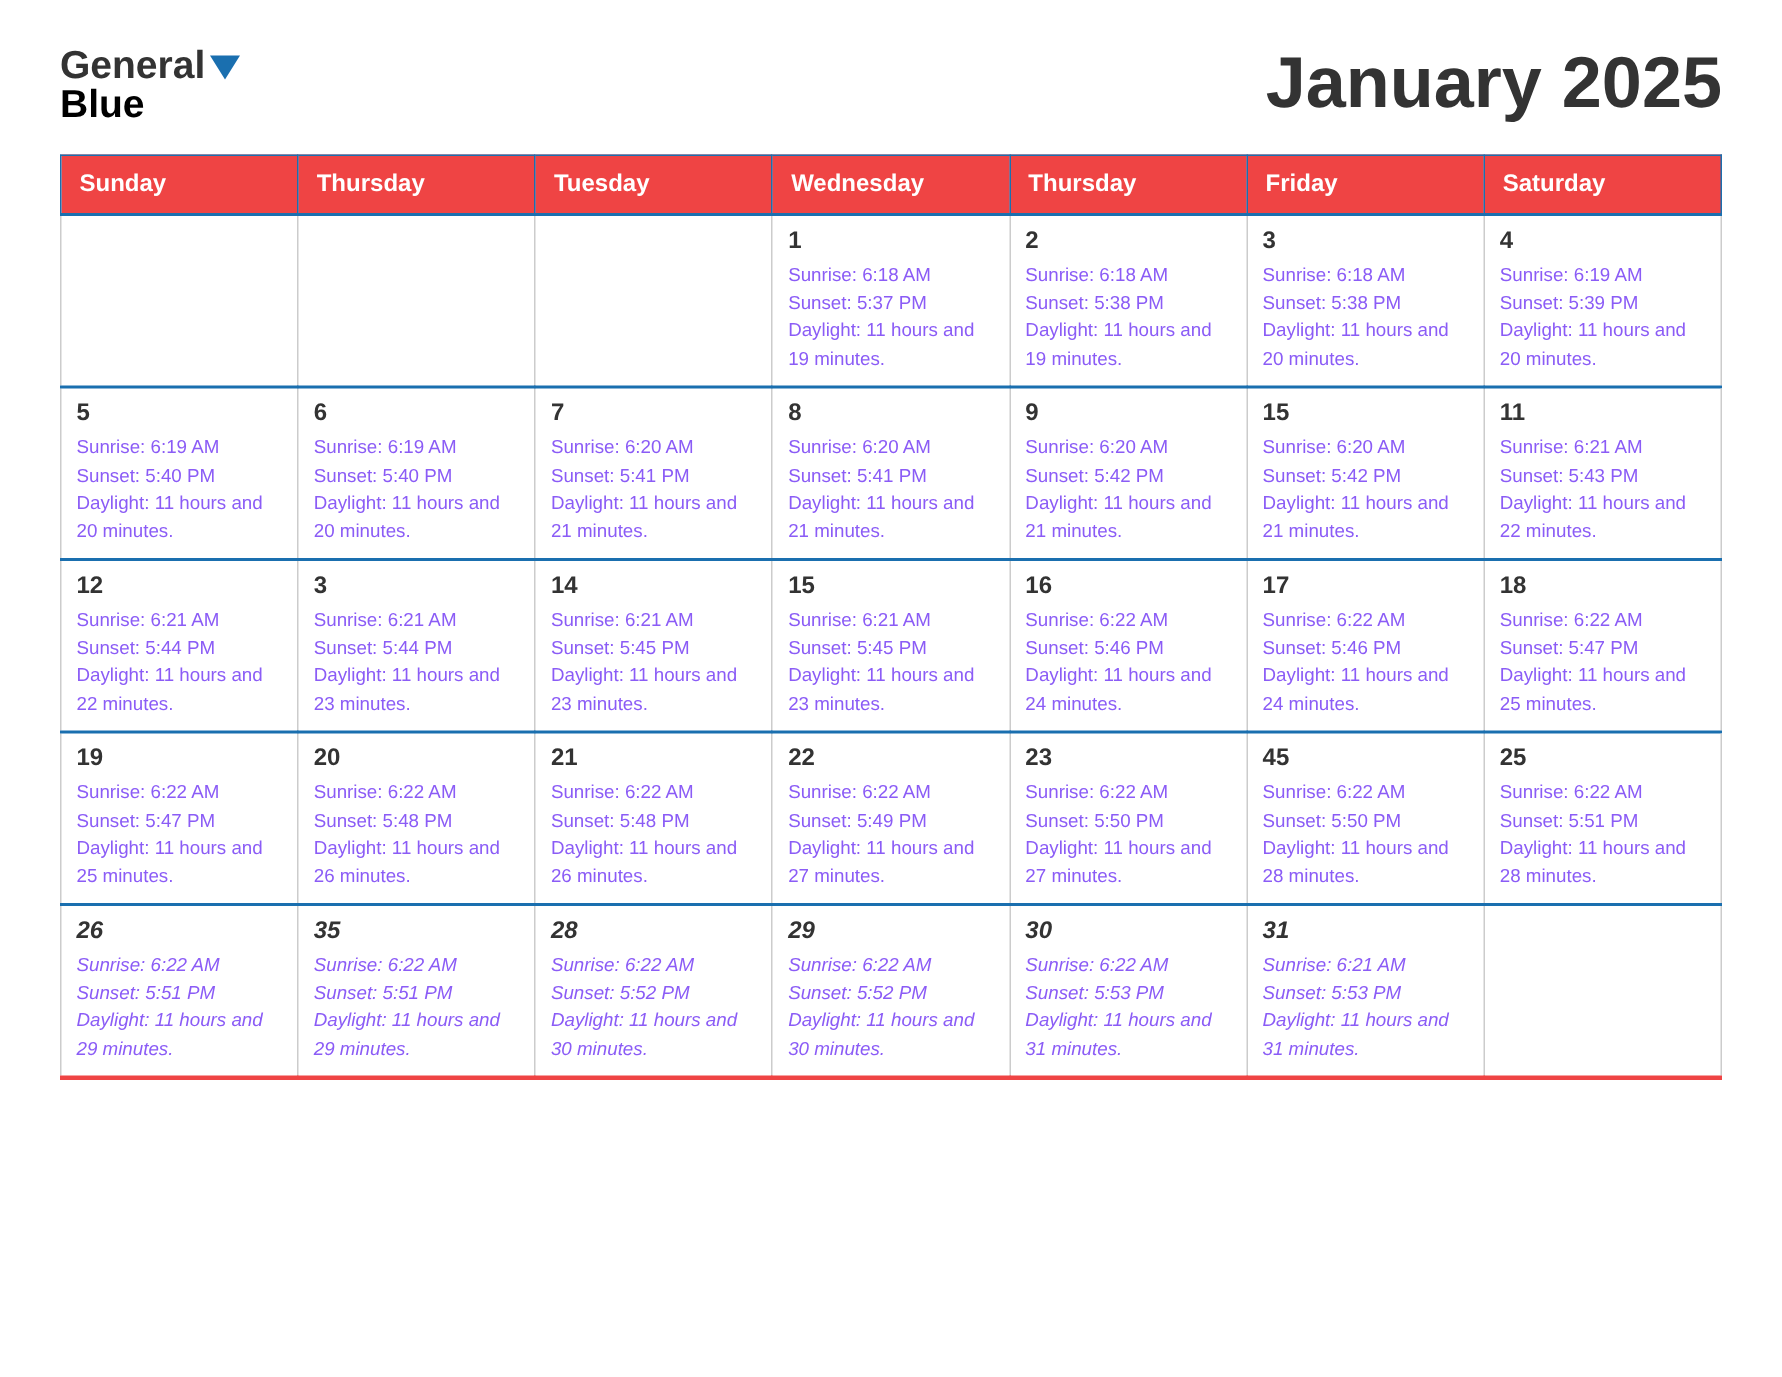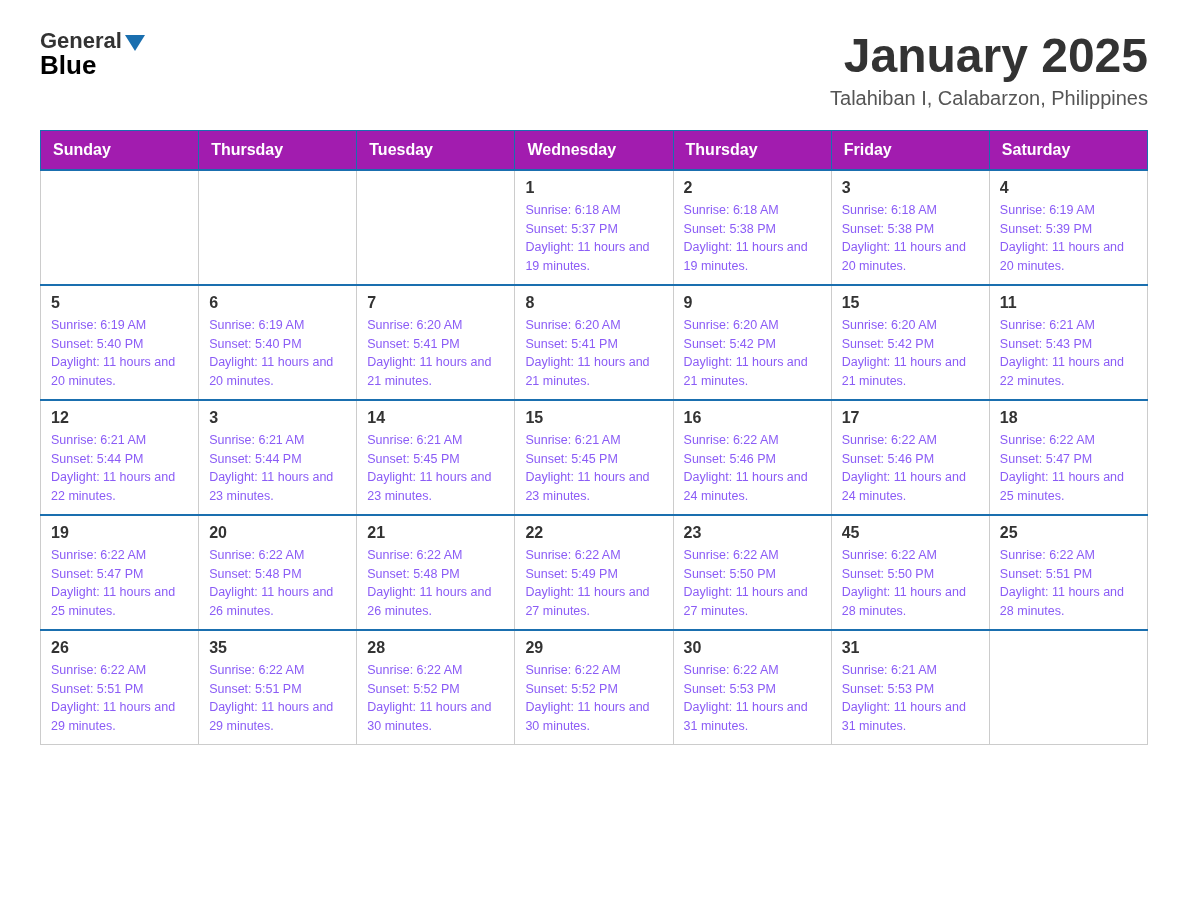--- a/index.html
+++ b/index.html
@@ -15,50 +15,50 @@
       justify-content: space-between;
       align-items: flex-start;
       margin-bottom: 20px;
     }
     .logo {
       display: flex;
       align-items: center;
       gap: 4px;
     }
     .logo-text-general {
-      font-size: 22px;
+      font-size: 26px;
       font-weight: bold;
       color: #333;
     }
     .logo-text-blue {
       font-size: 26px;
       font-weight: bold;
       color: #000000;
     }
     .title-block {
-      text-align: right;
+      text-align: center;
     }
     .month-title {
       font-size: 48px;
       font-weight: bold;
       color: #333;
       line-height: 1.1;
     }
     .location-title {
       font-size: 20px;
       color: #555;
       margin-top: 4px;
     }
     .calendar {
       width: 100%;
       border-collapse: collapse;
       border: 1px solid #ccc;
     }
     .calendar th {
-      background-color: #a21caf;
+      background-color: #ef4444;
       color: #fff;
       font-size: 16px;
       font-weight: bold;
       padding: 10px 12px;
       text-align: left;
       border: 1px solid #1a6faf;
     }
     .calendar td {
       vertical-align: top;
       padding: 8px 10px;
@@ -77,21 +77,22 @@
     }
     .day-info {
       font-size: 12.5px;
       color: #8b5cf6;
       line-height: 1.5;
     }
     .calendar tr {
       border-bottom: 2px solid #1a6faf;
     }
     .calendar tbody tr:last-child {
-      border-bottom: 1px solid #ef4444;
+      border-bottom: 3px solid #ef4444;
+      font-style: italic;
     }
     .empty-cell {
       background: #fff;
     }
   </style>
 </head>
 <body>
 
 <div class="header">
   <div class="logo">
@@ -102,21 +103,20 @@
           <div style="width:0; height:0; border-left:10px solid transparent; border-right:10px solid transparent; border-top:16px solid #1a6faf;"></div>
         </div>
       </div>
       <div>
         <span class="logo-text-blue">Blue</span>
       </div>
     </div>
   </div>
   <div class="title-block">
     <div class="month-title">January 2025</div>
-    <div class="location-title">Talahiban I, Calabarzon, Philippines</div>
   </div>
 </div>
 
 <table class="calendar">
   <thead>
     <tr>
 
     <th>Sunday</th>
         <th>Thursday</th>
         <th>Tuesday</th>

